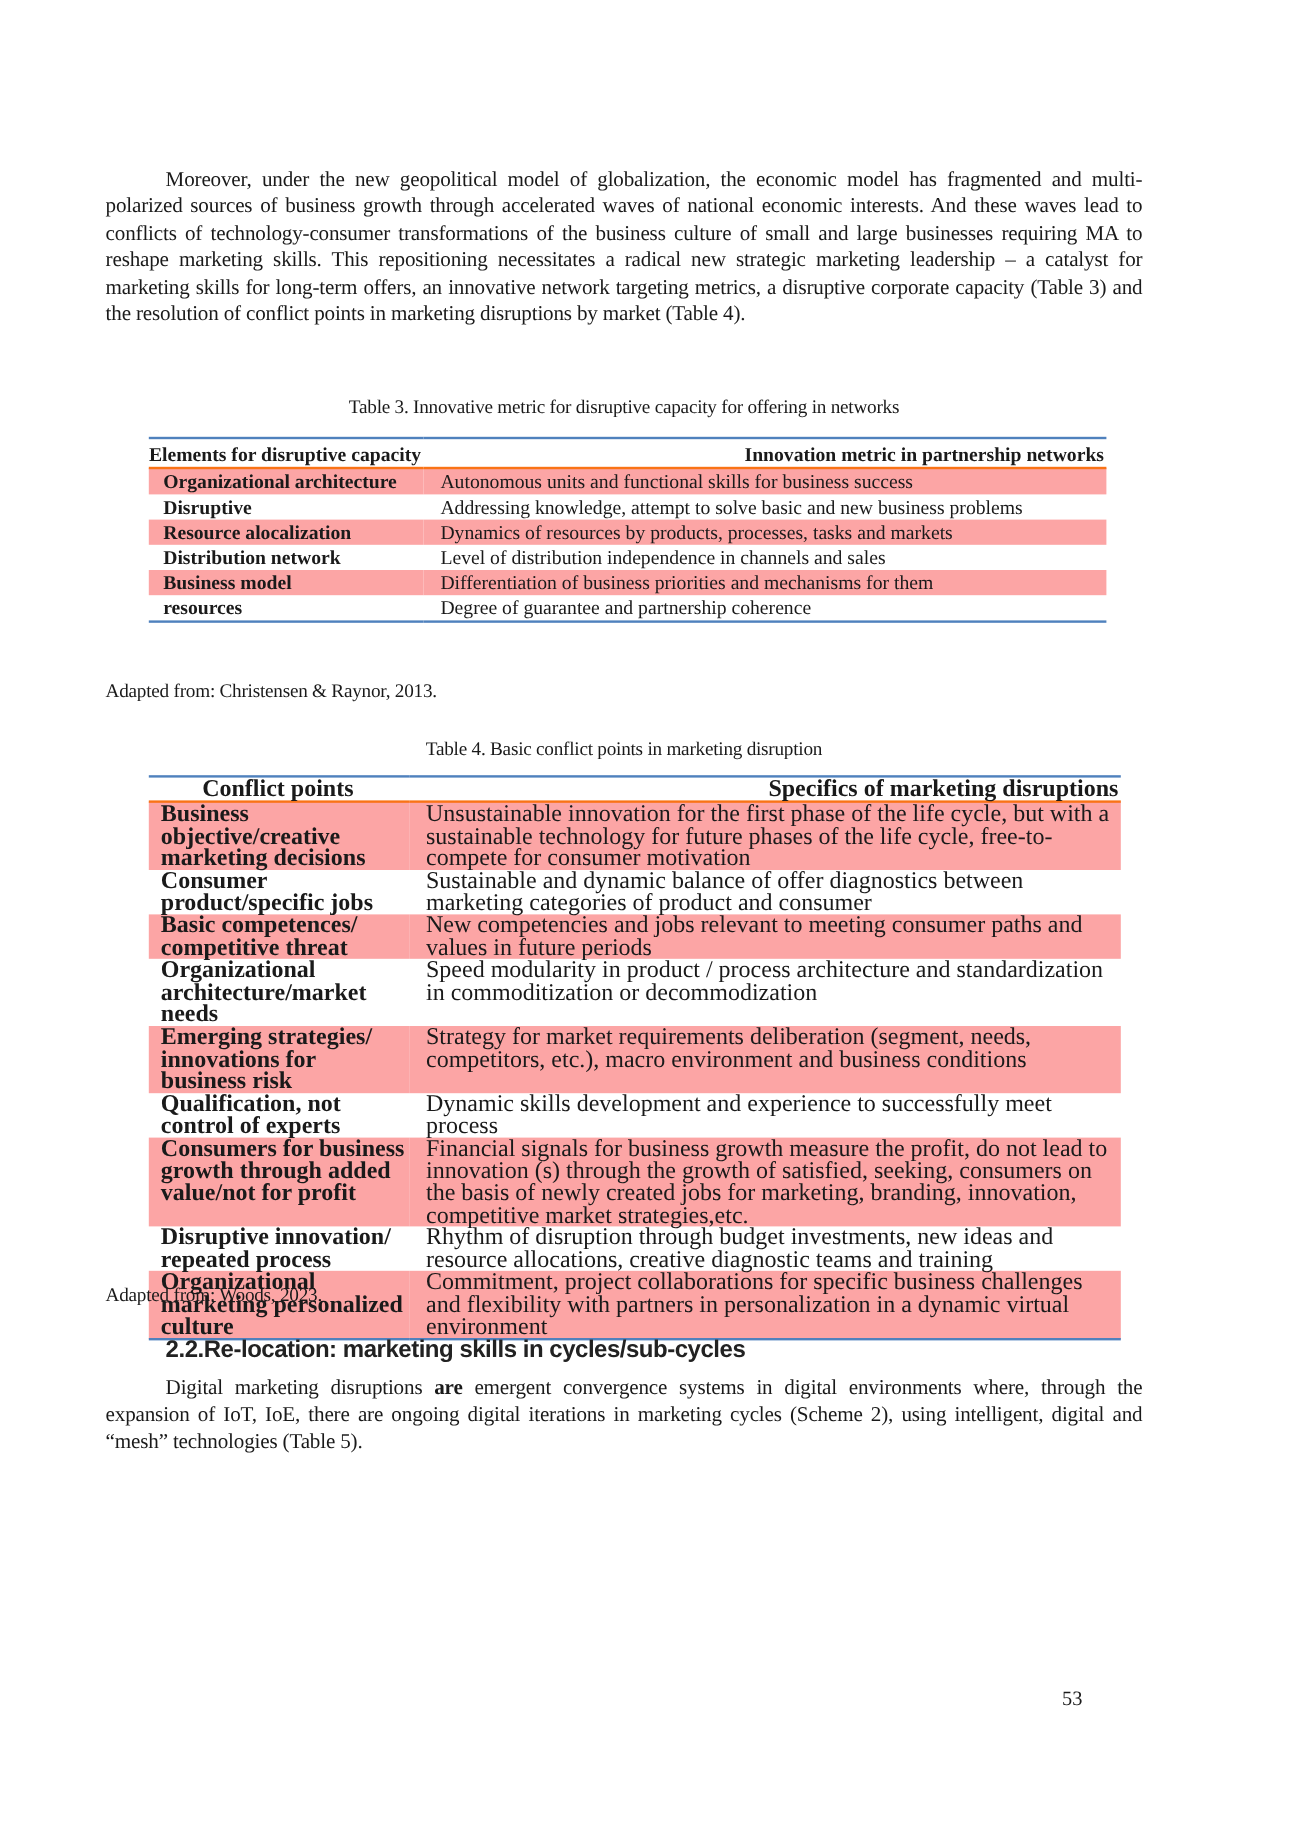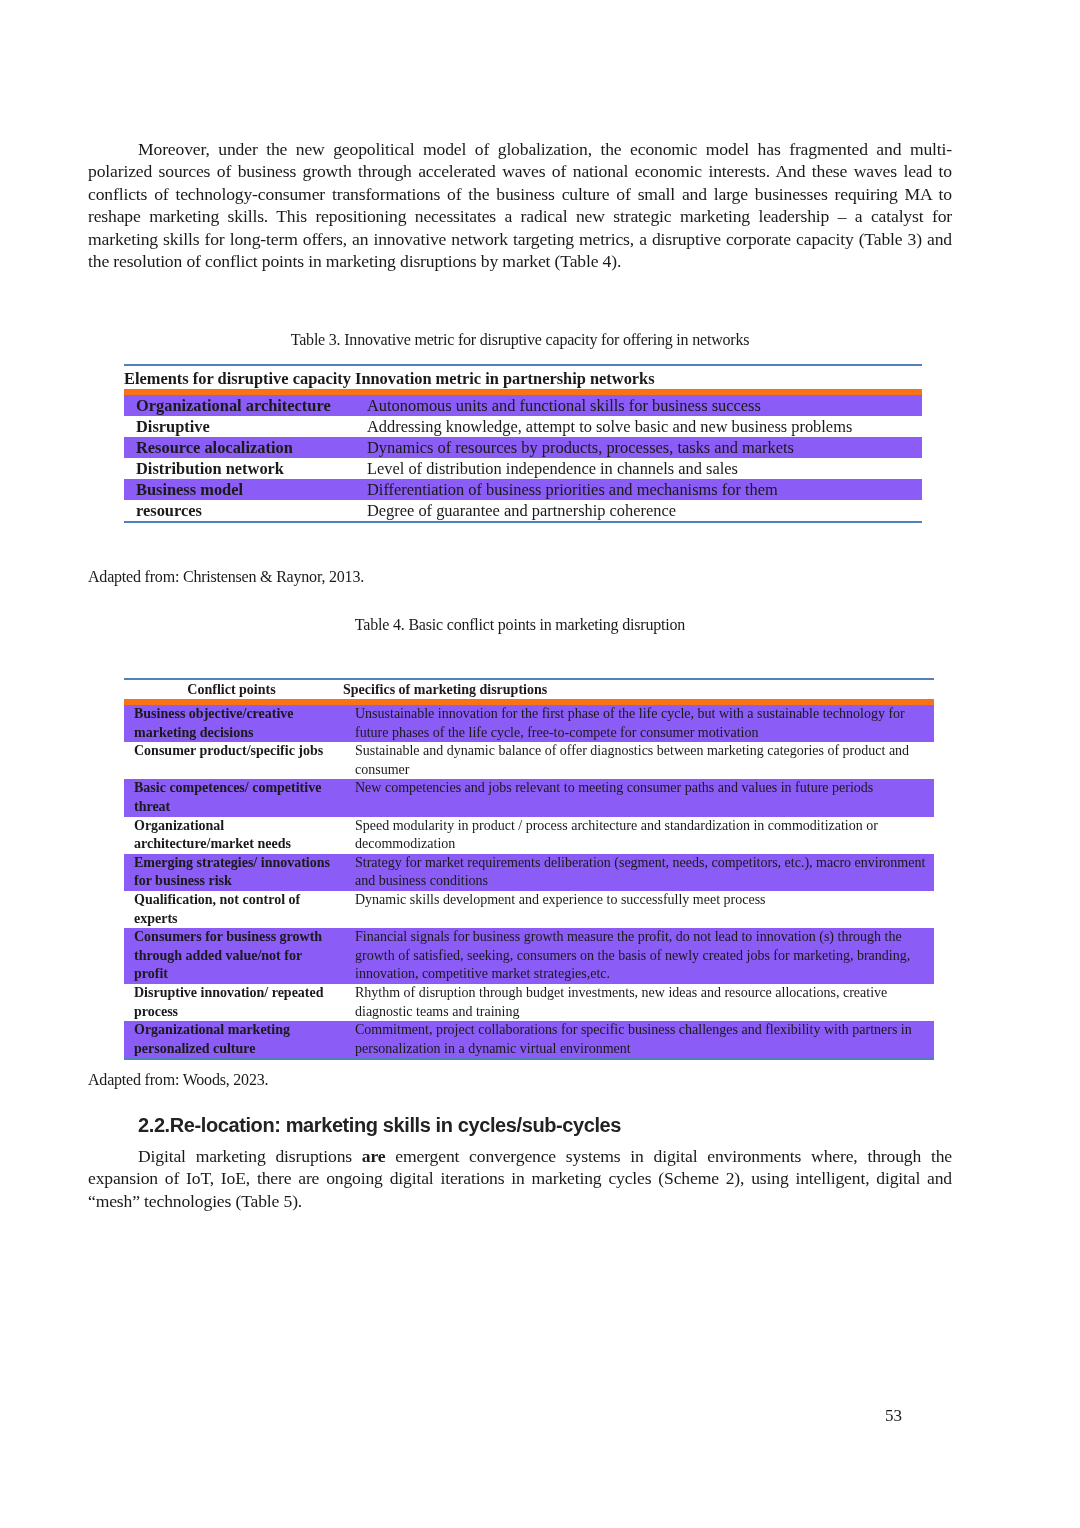--- a/index.html
+++ b/index.html
@@ -19,31 +19,31 @@
     font-size: 16px; line-height: 20px; letter-spacing: -0.2px;
   }
   .caption b { font-weight: normal; }
   #t3cap { top: 330px; }
   #t4cap { top: 615px; }
   table.tbl {
     position: absolute; border-collapse: collapse;
     font-family: "Liberation Serif", serif;
   }
   table.tbl td, table.tbl th { padding: 0 2px; vertical-align: top; }
-  table.tbl thead tr { border-top: 2px solid #4f81bd; border-bottom: 6px solid #f97316; }
+  table.tbl thead tr { border-top: 2px solid #4f81bd; border-bottom: 2px solid #f97316; }
   table.tbl tbody tr:last-child { border-bottom: 2px solid #4f81bd; }
-  table.tbl tr.shade td { background: #8b5cf6; }
-  table.tbl th { font-weight: bold; text-align: left; }
+  table.tbl tr.shade td { background: #fca5a5; }
+  table.tbl th { font-weight: bold; text-align: right; }
   table.tbl td.k { font-weight: bold; }
   #t3 { left: 124px; top: 364px; width: 798px; font-size: 16.4px; line-height: 21px; }
   #t3 th.c1, #t3 td.k { width: 215px; padding-left: 12px; }
   #t3 th.c1 { text-align: center; padding-left: 0; }
   #t3 td.v { padding-left: 14px; }
   #t3 thead th { padding-top: 2px; padding-bottom: 0; }
-  #t4 { left: 124px; top: 678px; width: 810px; font-size: 14px; line-height: 18.6px; }
+  #t4 { left: 124px; top: 646px; width: 810px; font-size: 20px; line-height: 18.6px; }
   #t4 th.c1, #t4 td.k { width: 205px; padding-left: 10px; }
   #t4 th.c1 { text-align: center; padding-left: 0; }
   #t4 td.v { padding-left: 14px; }
   #t4 thead th { line-height: 19px; padding-top: 0; }
   .source {
     position: absolute; left: 88px; font-size: 16px; line-height: 20px; letter-spacing: -0.2px;
   }
   #t3src { top: 567px; }
   #t4src { top: 1070px; }
   .heading {

